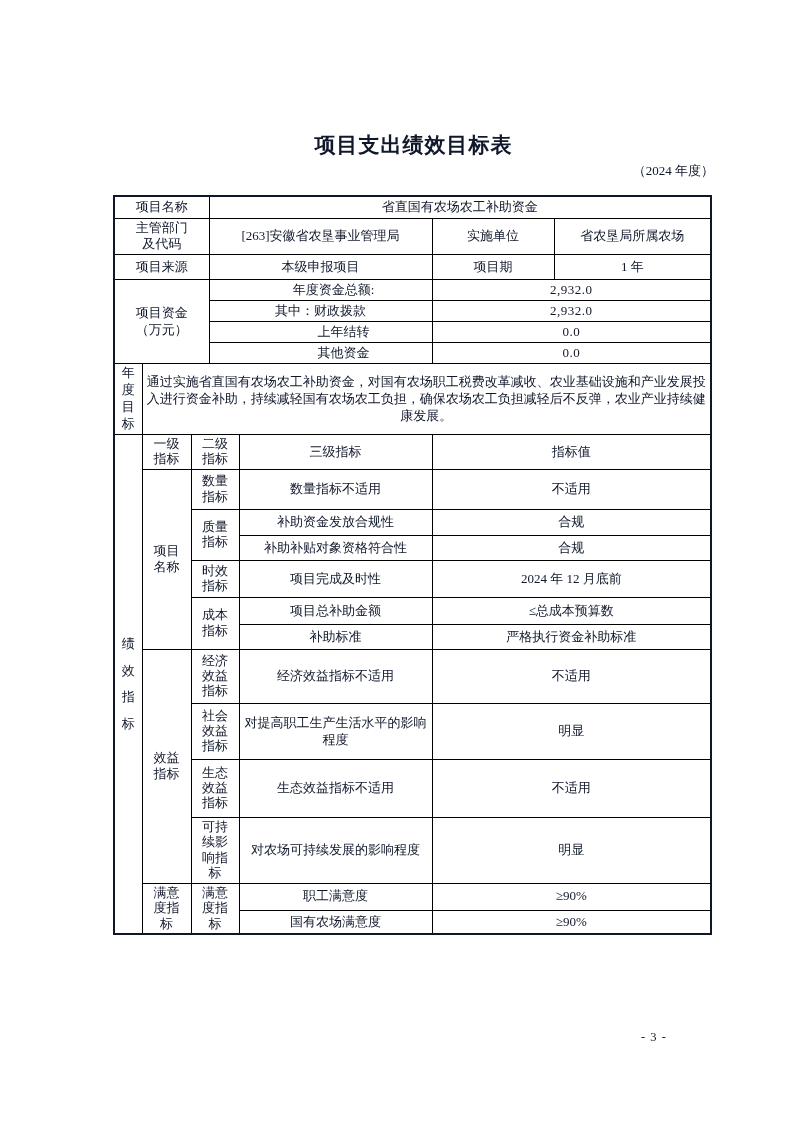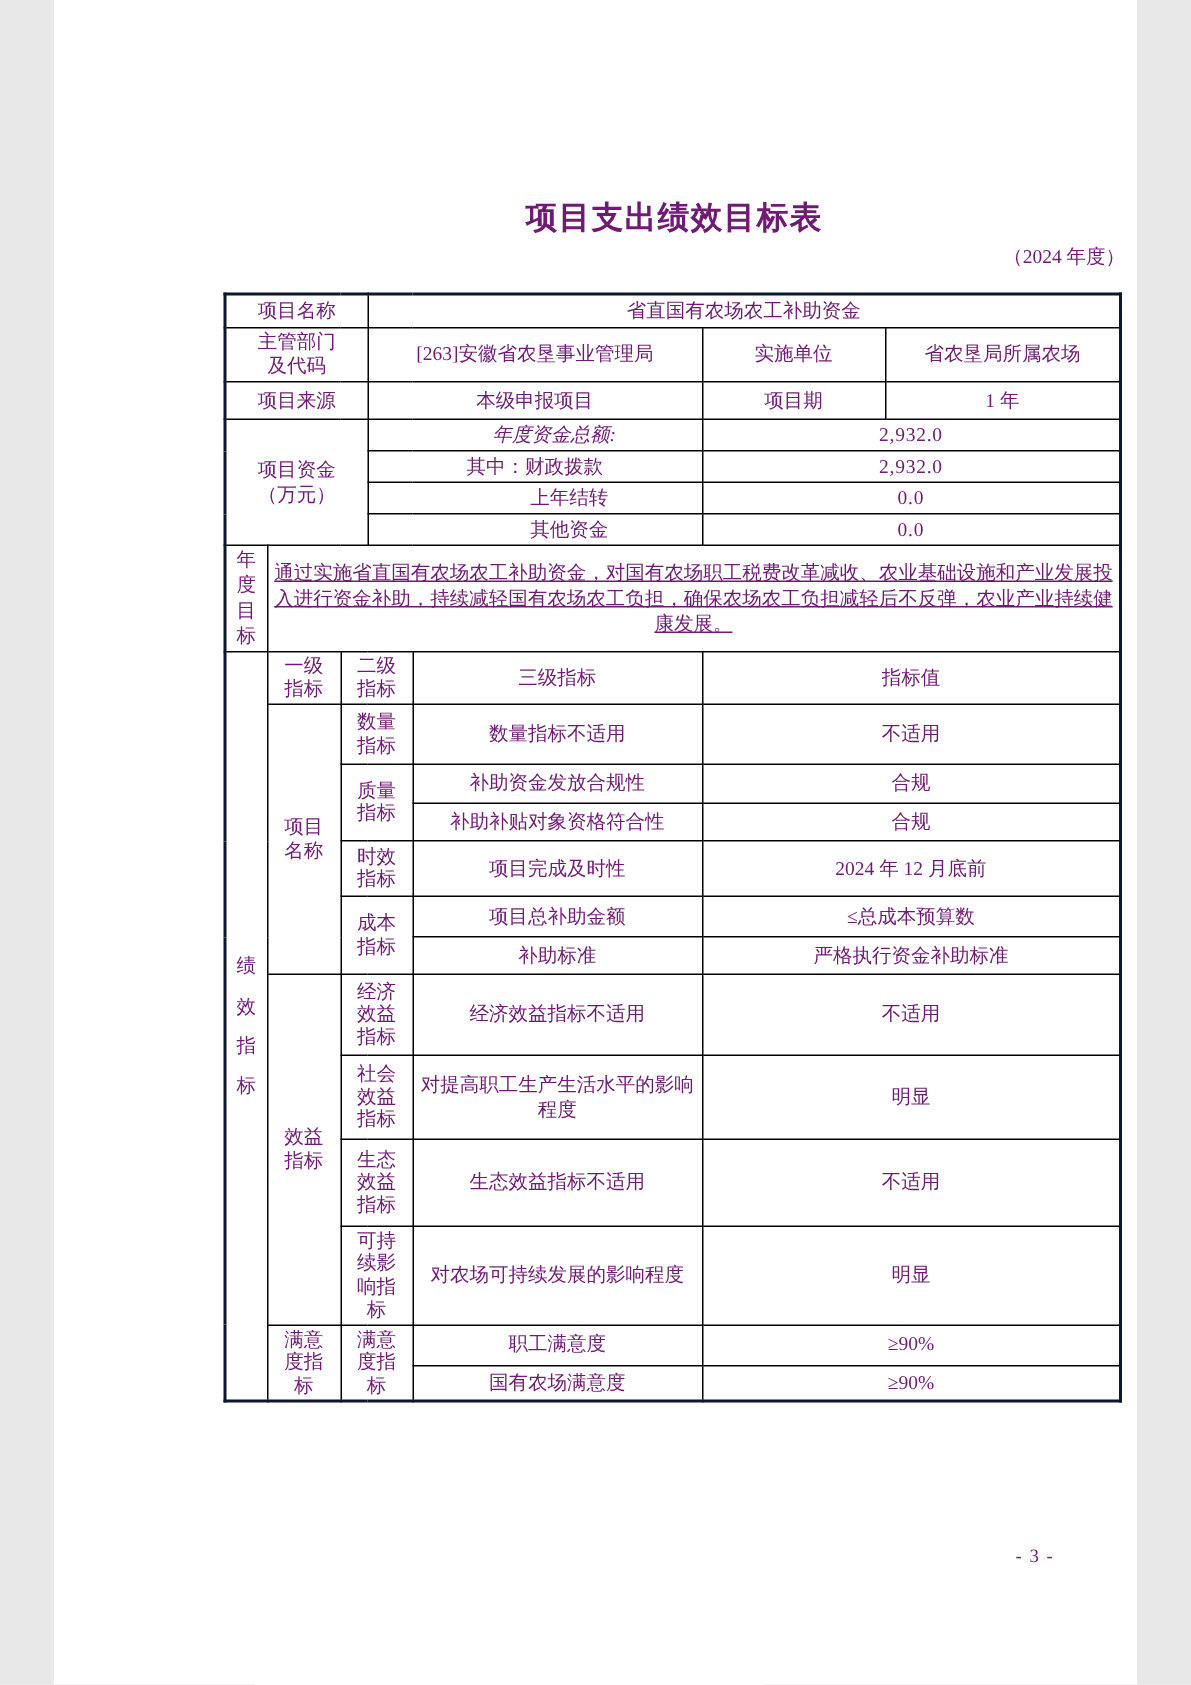--- a/index.html
+++ b/index.html
@@ -1,19 +1,19 @@
 <!DOCTYPE html>
 <html><head>
 <meta charset="utf-8">
 <style>
   * { margin:0; padding:0; box-sizing:border-box; }
   html,body { background:#e8e8e8; }
   .page {
-    width:722px; height:1123px; background:#ffffff; position:relative;
-    font-family:"Liberation Serif","DejaVu Serif",serif; color:#701a75;
+    width:794px; height:1123px; background:#ffffff; position:relative;
+    font-family:"Liberation Serif","DejaVu Serif",serif; color:#0f172a;
     margin:0 auto; overflow:hidden;
   }
   .content { margin-left:113px; width:601px; }
   .doc-title {
     padding-top:131px; text-align:center;
     font-family:"Liberation Sans","DejaVu Sans",sans-serif;
     font-weight:700; font-size:21px; letter-spacing:1px;
   }
   .doc-subtitle { text-align:right; font-size:13px; margin-top:3px; }
   table.main {
@@ -33,25 +33,25 @@
   tr.rh0{height:40px;} tr.rh1{height:26px;} tr.rh2{height:25px;}
   tr.rh3{height:37px;} tr.rh4{height:27px;} tr.rh5{height:25px;}
   tr.rh6{height:54px;} tr.rh7{height:56px;} tr.rh8{height:58px;}
   tr.rh9{height:57px;} tr.rh10{height:25px;} tr.rh11{height:23px;}
   
   .w1 { display:inline-block; width:1.05em; word-break:break-all; line-height:1.3; text-align:center; }
   .w1.tall { line-height:2.05; }
   .w2 { display:inline-block; width:2.05em; word-break:break-all; line-height:1.18; text-align:center; }
   .w4 { display:inline-block; width:4.1em; word-break:break-all; line-height:1.3; text-align:center; }
   td.fund-item { text-align:left; }
-  td.fund-item.i0 { padding-left:28px;font-style:italic; }
+  td.fund-item.i0 { padding-left:28px; }
   td.fund-item.i1 { }
   td.fund-item.i3 { padding-left:48px; }
   td.goal-text {
-    text-align:left; padding:4px 9px; line-height:1.55; font-size:13px;text-decoration:underline;
+    text-align:left; padding:4px 9px; line-height:1.55; font-size:13px;
   }
   td.num { letter-spacing:0.5px; }
   .page-number {
     position:absolute; left:641px; top:1030px; font-size:12.5px;
     letter-spacing:1px;
   }
 </style>
 </head>
 <body>
 

